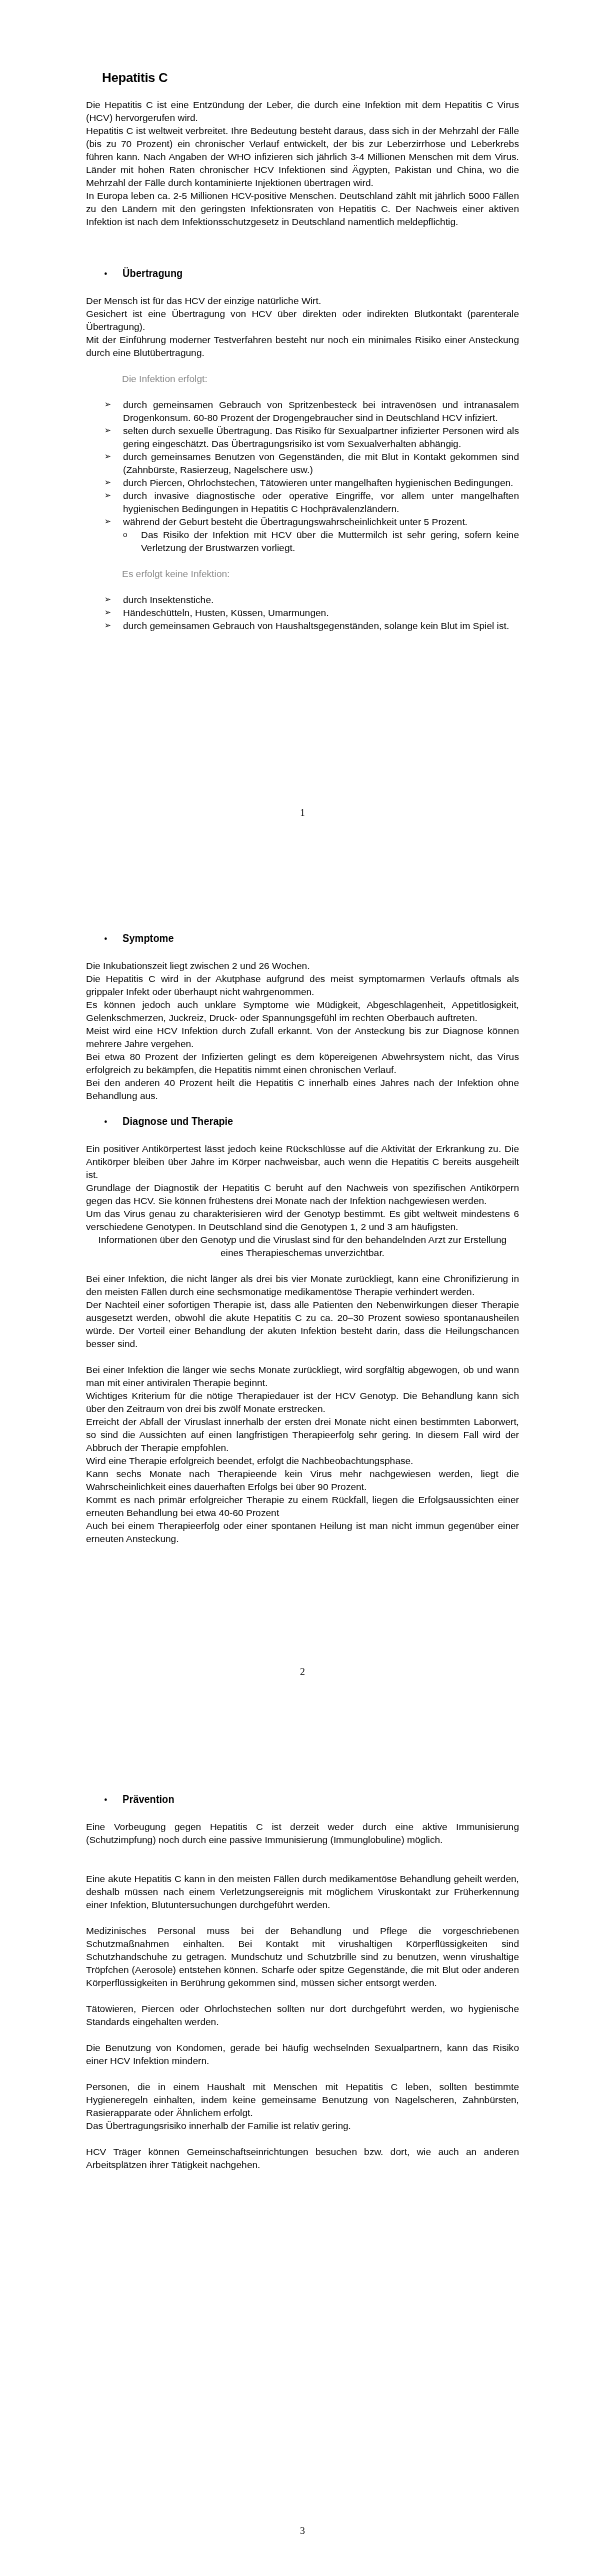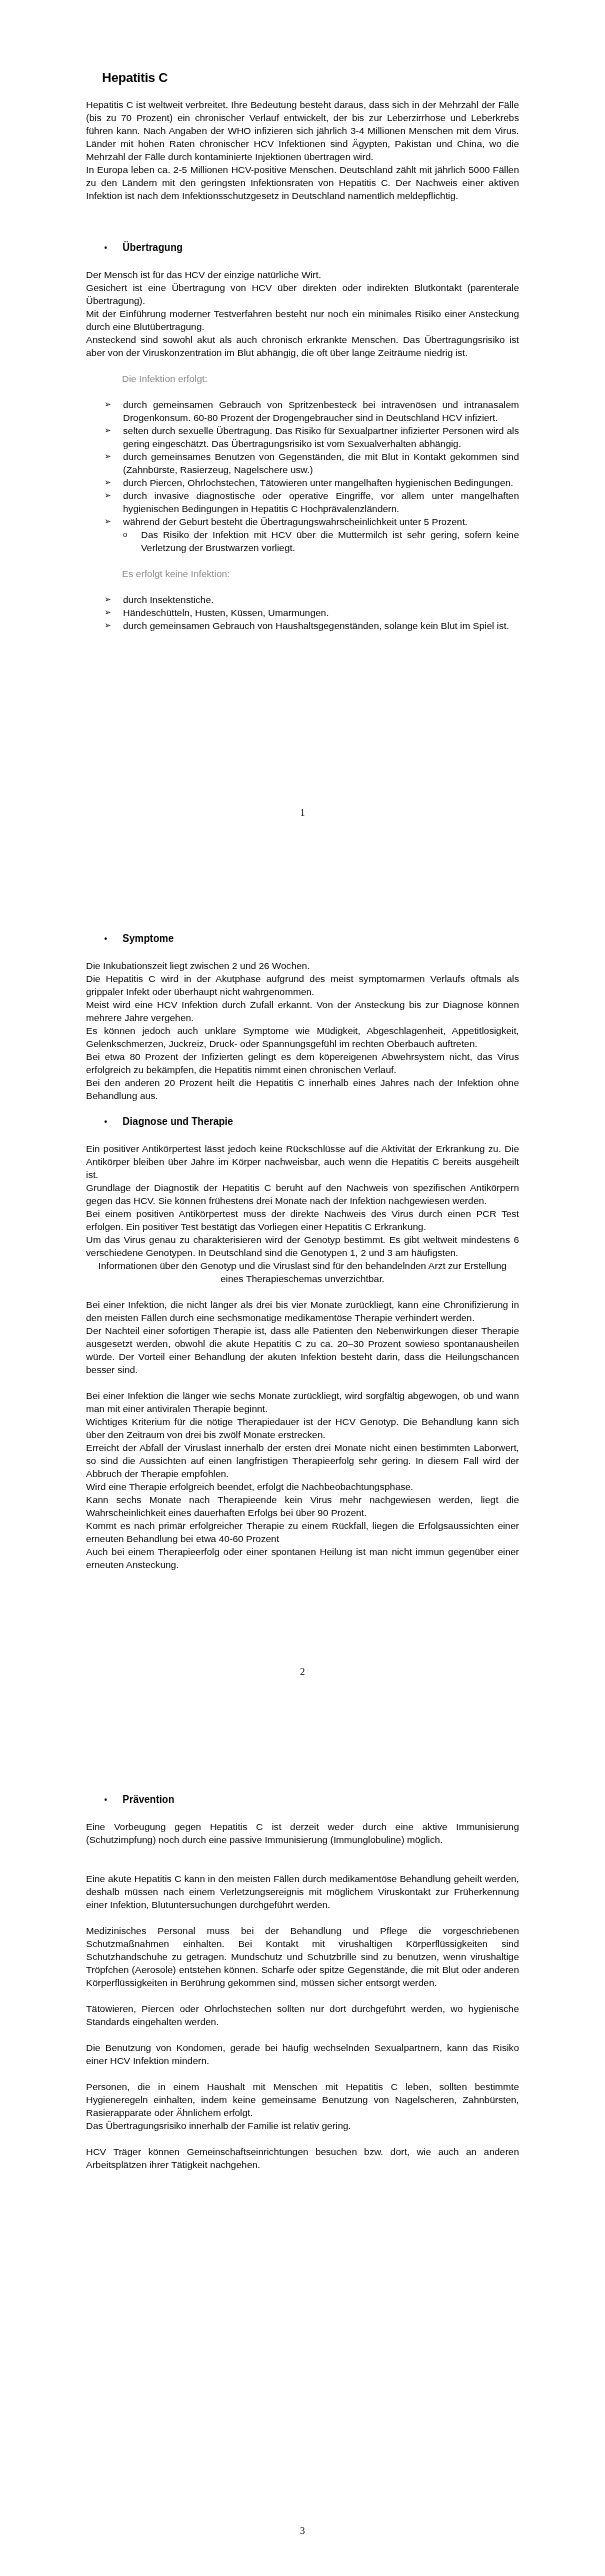--- a/index.html
+++ b/index.html
@@ -26,33 +26,33 @@
   ul.sub > li .o { position: absolute; left: 37px; top: 0; font-size: 7.6px; }
   .pagenum { position: absolute; left: 0; width: 605px; text-align: center; top: 807px;
              font-family: "Liberation Serif", serif; font-size: 10px; }
 </style>
 </head>
 <body>
 
 <div class="page p1">
   <div class="content">
     <h1>Hepatitis C</h1>
+    <p>Die Hepatitis C ist eine Entzündung der Leber, die durch eine Infektion mit dem Hepatitis C Virus (HCV) hervorgerufen wird.</p>
     <p>Hepatitis C ist weltweit verbreitet. Ihre Bedeutung besteht daraus, dass sich in der Mehrzahl der Fälle (bis zu 70 Prozent) ein chronischer Verlauf entwickelt, der bis zur Leberzirrhose und Leberkrebs führen kann. Nach Angaben der WHO infizieren sich jährlich 3-4 Millionen Menschen mit dem Virus. Länder mit hohen Raten chronischer HCV Infektionen sind Ägypten, Pakistan und China, wo die Mehrzahl der Fälle durch kontaminierte Injektionen übertragen wird.</p>
     <p>In Europa leben ca. 2-5 Millionen HCV-positive Menschen. Deutschland zählt mit jährlich 5000 Fällen zu den Ländern mit den geringsten Infektionsraten von Hepatitis C. Der Nachweis einer aktiven Infektion ist nach dem Infektionsschutzgesetz in Deutschland namentlich meldepflichtig.</p>
     <div class="gap2"></div>
     <div class="gap"></div>
 
     <div class="section-head">
       <span class="bullet">•</span>
       <span>Übertragung</span>
     </div>
     <p>Der Mensch ist für das HCV der einzige natürliche Wirt.</p>
     <p>Gesichert ist eine Übertragung von HCV über direkten oder indirekten Blutkontakt (parenterale Übertragung).</p>
     <p>Mit der Einführung moderner Testverfahren besteht nur noch ein minimales Risiko einer Ansteckung durch eine Blutübertragung.</p>
-    <p>Ansteckend sind sowohl akut als auch chronisch erkrankte Menschen. Das Übertragungsrisiko ist aber von der Viruskonzentration im Blut abhängig, die oft über lange Zeiträume niedrig ist.</p>
     <div class="gap"></div>
     <p class="gray">Die Infektion erfolgt:</p>
     <div class="gap"></div>
     <ul class="arrow">
       <li><span class="arr">➢</span><span>durch gemeinsamen Gebrauch von Spritzenbesteck bei intravenösen und intranasalem Drogenkonsum. 60-80 Prozent der Drogengebraucher sind in Deutschland HCV infiziert.</span></li>
       <li><span class="arr">➢</span><span>selten durch sexuelle Übertragung. Das Risiko für Sexualpartner infizierter Personen wird als gering eingeschätzt. Das Übertragungsrisiko ist vom Sexualverhalten abhängig.</span></li>
       <li><span class="arr">➢</span><span>durch gemeinsames Benutzen von Gegenständen, die mit Blut in Kontakt gekommen sind (Zahnbürste, Rasierzeug, Nagelschere usw.)</span></li>
       <li><span class="arr">➢</span><span>durch Piercen, Ohrlochstechen, Tätowieren unter mangelhaften hygienischen Bedingungen.</span></li>
       <li><span class="arr">➢</span><span>durch invasive diagnostische oder operative Eingriffe, vor allem unter mangelhaften hygienischen Bedingungen in Hepatitis C Hochprävalenzländern.</span></li>
       <li><span class="arr">➢</span><span>während der Geburt besteht die Übertragungswahrscheinlichkeit unter 5 Prozent.</span></li>
@@ -73,33 +73,32 @@
 </div>
 
 <div class="page p2">
   <div class="content">
     <div class="section-head">
       <span class="bullet">•</span>
       <span>Symptome</span>
     </div>
     <p>Die Inkubationszeit liegt zwischen 2 und 26 Wochen.</p>
     <p>Die Hepatitis C wird in der Akutphase aufgrund des meist symptomarmen Verlaufs oftmals als grippaler Infekt oder überhaupt nicht wahrgenommen.</p>
+    <p>Es können jedoch auch unklare Symptome wie Müdigkeit, Abgeschlagenheit, Appetitlosigkeit, Gelenkschmerzen, Juckreiz, Druck- oder Spannungsgefühl im rechten Oberbauch auftreten.</p>
     <p>Meist wird eine HCV Infektion durch Zufall erkannt. Von der Ansteckung bis zur Diagnose können mehrere Jahre vergehen.</p>
-    <p>Es können jedoch auch unklare Symptome wie Müdigkeit, Abgeschlagenheit, Appetitlosigkeit, Gelenkschmerzen, Juckreiz, Druck- oder Spannungsgefühl im rechten Oberbauch auftreten.</p>
     <p>Bei etwa 80 Prozent der Infizierten gelingt es dem köpereigenen Abwehrsystem nicht, das Virus erfolgreich zu bekämpfen, die Hepatitis nimmt einen chronischen Verlauf.</p>
-    <p>Bei den anderen 20 Prozent heilt die Hepatitis C innerhalb eines Jahres nach der Infektion ohne Behandlung aus.</p>
+    <p>Bei den anderen 40 Prozent heilt die Hepatitis C innerhalb eines Jahres nach der Infektion ohne Behandlung aus.</p>
     <div class="gap"></div>
 
     <div class="section-head">
       <span class="bullet">•</span>
       <span>Diagnose und Therapie</span>
     </div>
     <p>Ein positiver Antikörpertest lässt jedoch keine Rückschlüsse auf die Aktivität der Erkrankung zu. Die Antikörper bleiben über Jahre im Körper nachweisbar, auch wenn die Hepatitis C bereits ausgeheilt ist.</p>
     <p>Grundlage der Diagnostik der Hepatitis C beruht auf den Nachweis von spezifischen Antikörpern gegen das HCV. Sie können frühestens drei Monate nach der Infektion nachgewiesen werden.</p>
-    <p>Bei einem positiven Antikörpertest muss der direkte Nachweis des Virus durch einen PCR Test erfolgen. Ein positiver Test bestätigt das Vorliegen einer Hepatitis C Erkrankung.</p>
     <p>Um das Virus genau zu charakterisieren wird der Genotyp bestimmt. Es gibt weltweit mindestens 6 verschiedene Genotypen. In Deutschland sind die Genotypen 1, 2 und 3 am häufigsten.</p>
     <p style="text-align:center">Informationen über den Genotyp und die Viruslast sind für den behandelnden Arzt zur Erstellung eines Therapieschemas unverzichtbar.</p>
     <div class="gap"></div>
     <p>Bei einer Infektion, die nicht länger als drei bis vier Monate zurückliegt, kann eine Chronifizierung in den meisten Fällen durch eine sechsmonatige medikamentöse Therapie verhindert werden.</p>
     <p>Der Nachteil einer sofortigen Therapie ist, dass alle Patienten den Nebenwirkungen dieser Therapie ausgesetzt werden, obwohl die akute Hepatitis C zu ca. 20–30 Prozent sowieso spontanausheilen würde. Der Vorteil einer Behandlung der akuten Infektion besteht darin, dass die Heilungschancen besser sind.</p>
     <div class="gap"></div>
     <p>Bei einer Infektion die länger wie sechs Monate zurückliegt, wird sorgfältig abgewogen, ob und wann man mit einer antiviralen Therapie beginnt.</p>
     <p>Wichtiges Kriterium für die nötige Therapiedauer ist der HCV Genotyp. Die Behandlung kann sich über den Zeitraum von drei bis zwölf Monate erstrecken.</p>
     <p>Erreicht der Abfall der Viruslast innerhalb der ersten drei Monate nicht einen bestimmten Laborwert, so sind die Aussichten auf einen langfristigen Therapieerfolg sehr gering. In diesem Fall wird der Abbruch der Therapie empfohlen.</p>
     <p>Wird eine Therapie erfolgreich beendet, erfolgt die Nachbeobachtungsphase.</p>

